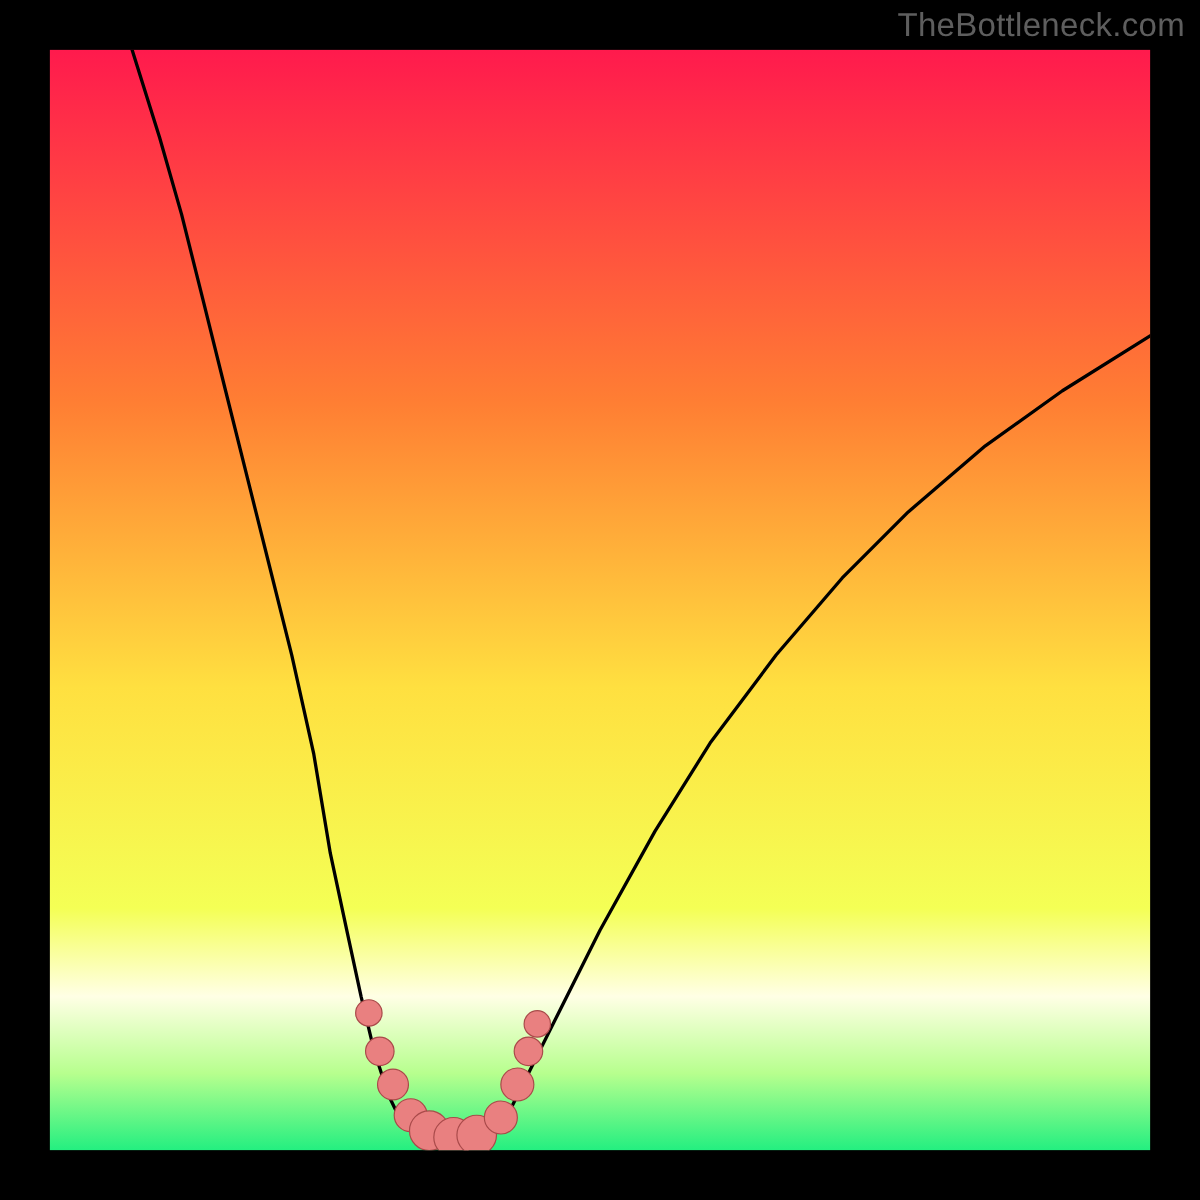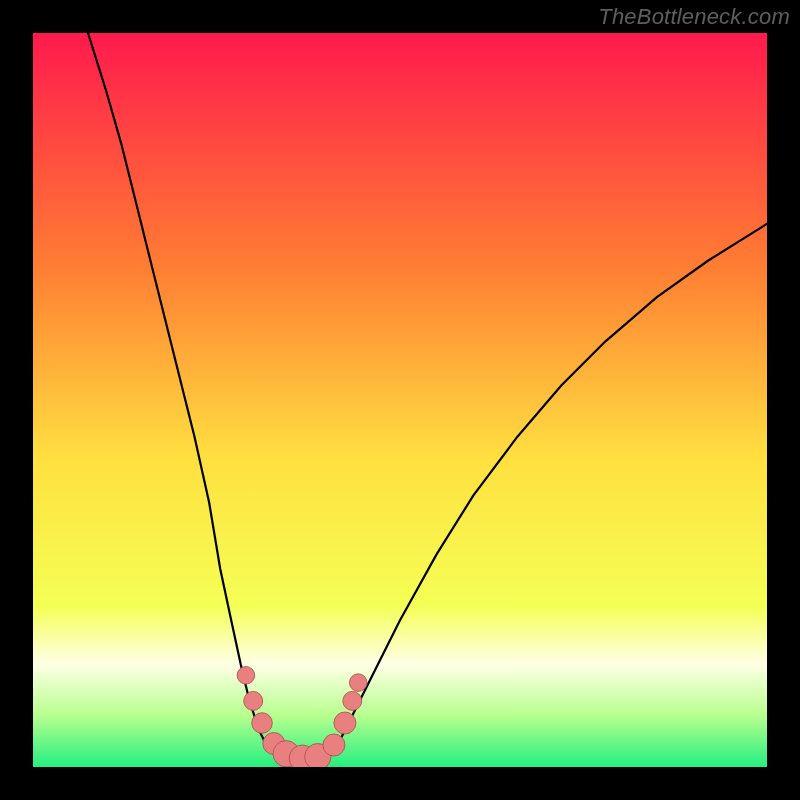--- a/index.html
+++ b/index.html
@@ -10,21 +10,20 @@
     overflow: hidden;
     background: #000;
     font-family: Arial, Helvetica, sans-serif;
   }
   .frame {
     position: absolute;
     top: 0; left: 0;
     width: 800px;
     height: 800px;
     background: #000;
-    font-style: italic;
   }
   .watermark {
     position: absolute;
     top: 4px;
     right: 10px;
     font-size: 22px;
     font-weight: 400;
     color: #5e5e5e;
     letter-spacing: 0.2px;
     user-select: none;

